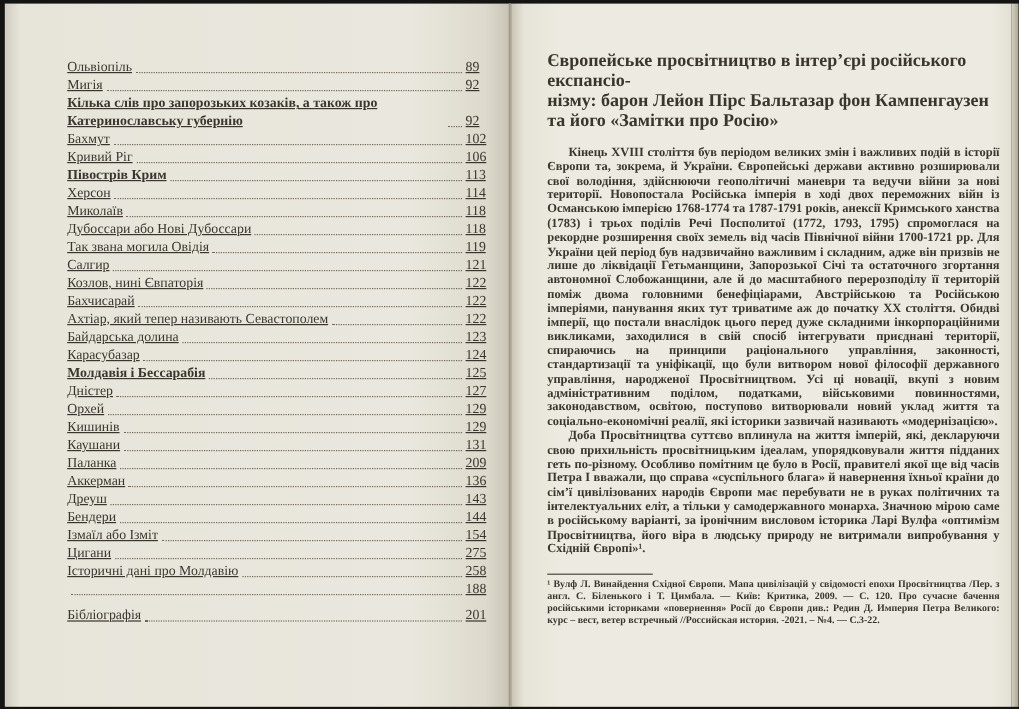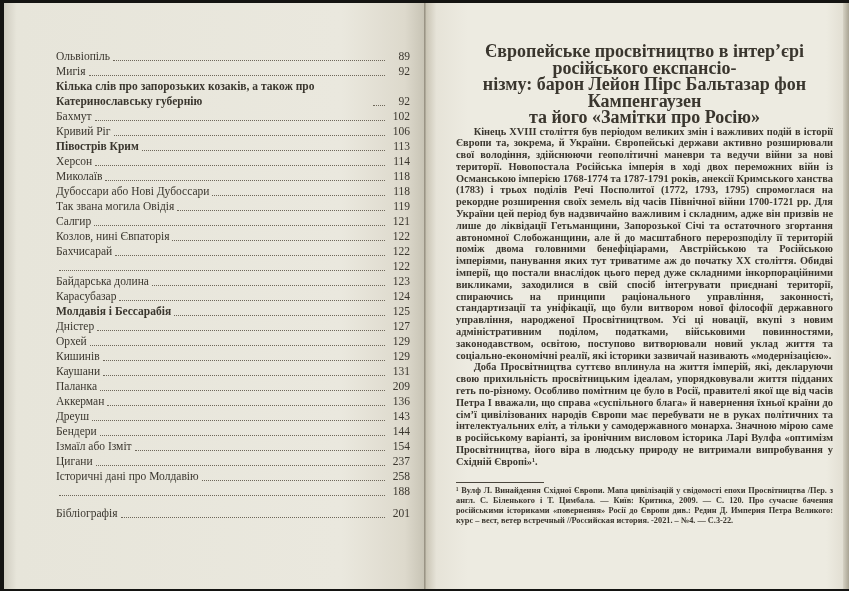--- a/index.html
+++ b/index.html
@@ -23,31 +23,31 @@
   .edge-right{
     position:absolute;top:3px;right:0;width:6px;height:586px;
     background:linear-gradient(to right,#d6d2c4,#a9a493);
   }
   .gutter-line{
     position:absolute;top:3px;left:424px;width:2px;height:586px;
     background:linear-gradient(to right,#8f897a,#b9b4a4);
   }
   
   .toc{font-size:11.5px;line-height:15px;}
-  .toc-row{display:flex;align-items:flex-end;min-height:15px;}
+  .toc-row{display:flex;align-items:flex-end;min-height:15px;text-decoration:underline;}
   .toc-row.bold .toc-label{font-weight:bold;}
   .toc-row.gap{margin-top:7px;}
   .toc-label{white-space:normal;}
   .toc-dots{
     flex:1 1 10px;min-width:12px;margin:0 3px 3px 3px;
     border-bottom:1.5px dotted #6e675a;height:0;align-self:flex-end;
   }
-  .toc-page{flex:0 0 auto;min-width:22px;text-align:right;}
+  .toc-page{flex:0 0 auto;min-width:22px;text-align:left;}
   
-  .article-title{font-weight:bold;font-size:18px;line-height:16.5px;text-align:center;}
+  .article-title{font-weight:bold;font-size:15px;line-height:16.5px;text-align:left;margin-bottom:13px;}
   .article-body p{
     margin:0;font-size:10.4px;line-height:11.8px;
     text-align:justify;text-indent:1.7em;font-weight:bold;
   }
   .footnote-rule{
     width:88px;height:0;border-top:1px solid #4a463d;
     margin:14px 0 3px 0;
   }
   .footnote-text{
     font-size:8.3px;line-height:10.1px;text-align:justify;font-weight:bold;
@@ -119,20 +119,21 @@
     <span class="toc-label">Козлов, нині Євпаторія</span>
     <span class="toc-dots"></span>
     <span class="toc-page">122</span>
   </div>
         <div class="toc-row">
     <span class="toc-label">Бахчисарай</span>
     <span class="toc-dots"></span>
     <span class="toc-page">122</span>
   </div>
         <div class="toc-row">
+    <span class="toc-label">Ахтіар, який тепер називають Севастополем</span>
     <span class="toc-dots"></span>
     <span class="toc-page">122</span>
   </div>
         <div class="toc-row">
     <span class="toc-label">Байдарська долина</span>
     <span class="toc-dots"></span>
     <span class="toc-page">123</span>
   </div>
         <div class="toc-row">
     <span class="toc-label">Карасубазар</span>
@@ -185,21 +186,21 @@
     <span class="toc-page">144</span>
   </div>
         <div class="toc-row">
     <span class="toc-label">Ізмаїл або Ізміт</span>
     <span class="toc-dots"></span>
     <span class="toc-page">154</span>
   </div>
         <div class="toc-row">
     <span class="toc-label">Цигани</span>
     <span class="toc-dots"></span>
-    <span class="toc-page">237</span>
+    <span class="toc-page">275</span>
   </div>
         <div class="toc-row">
     <span class="toc-label">Історичні дані про Молдавію</span>
     <span class="toc-dots"></span>
     <span class="toc-page">258</span>
   </div>
         <div class="toc-row">
     <span class="toc-dots"></span>
     <span class="toc-page">188</span>
   </div>

